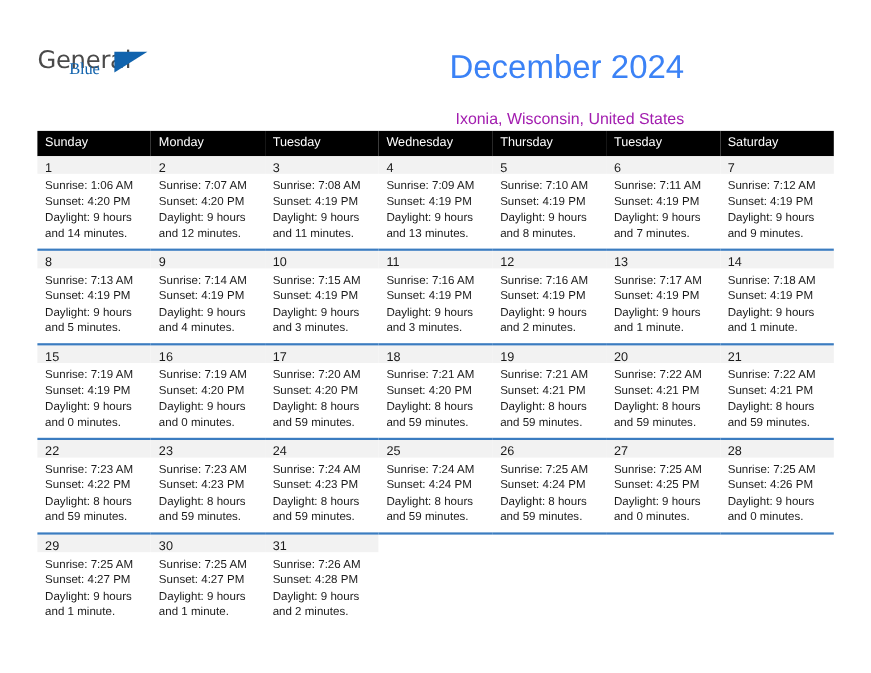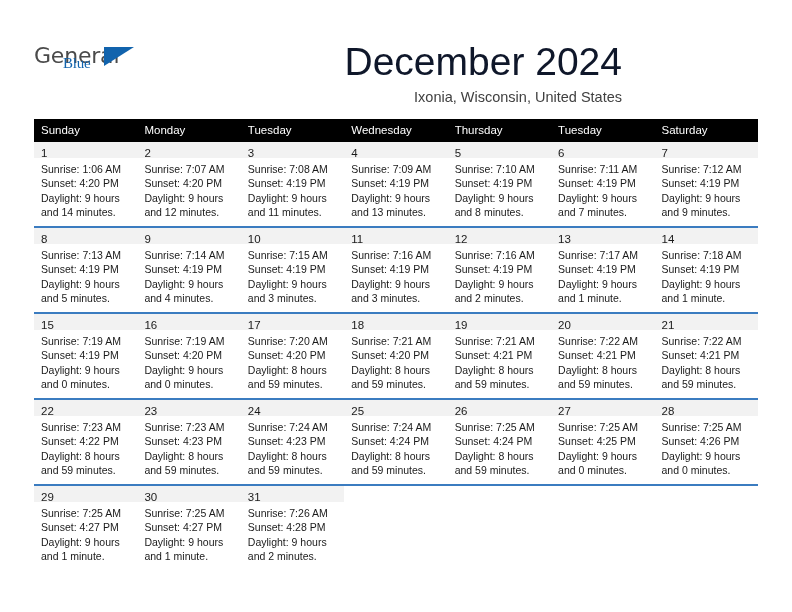--- a/index.html
+++ b/index.html
@@ -61,31 +61,31 @@
     font-size: 15px;
     letter-spacing: -0.2px;
     color: #1163ad;
     font-family: Liberation Serif, serif;
   }
   .title-block {
     text-align: right;
     padding-top: 2px;
   }
   .cal-title {
-    font-size: 39px;
+    font-size: 30px;
     font-weight: normal;
-    color: #0f172a;
+    color: #3b82f6;
     line-height: 34px;
     white-space: nowrap;
   }
   .cal-subtitle {
     font-size: 14.5px;
-    color: #404040;
+    color: #a21caf;
     line-height: 20px;
-    margin-top: 8px;
+    margin-top: 20px;
     white-space: nowrap;
   }
 
   
   .calendar {
     margin-top: 14px;
     width: 724px;
     border-collapse: collapse;
     table-layout: fixed;
   }

